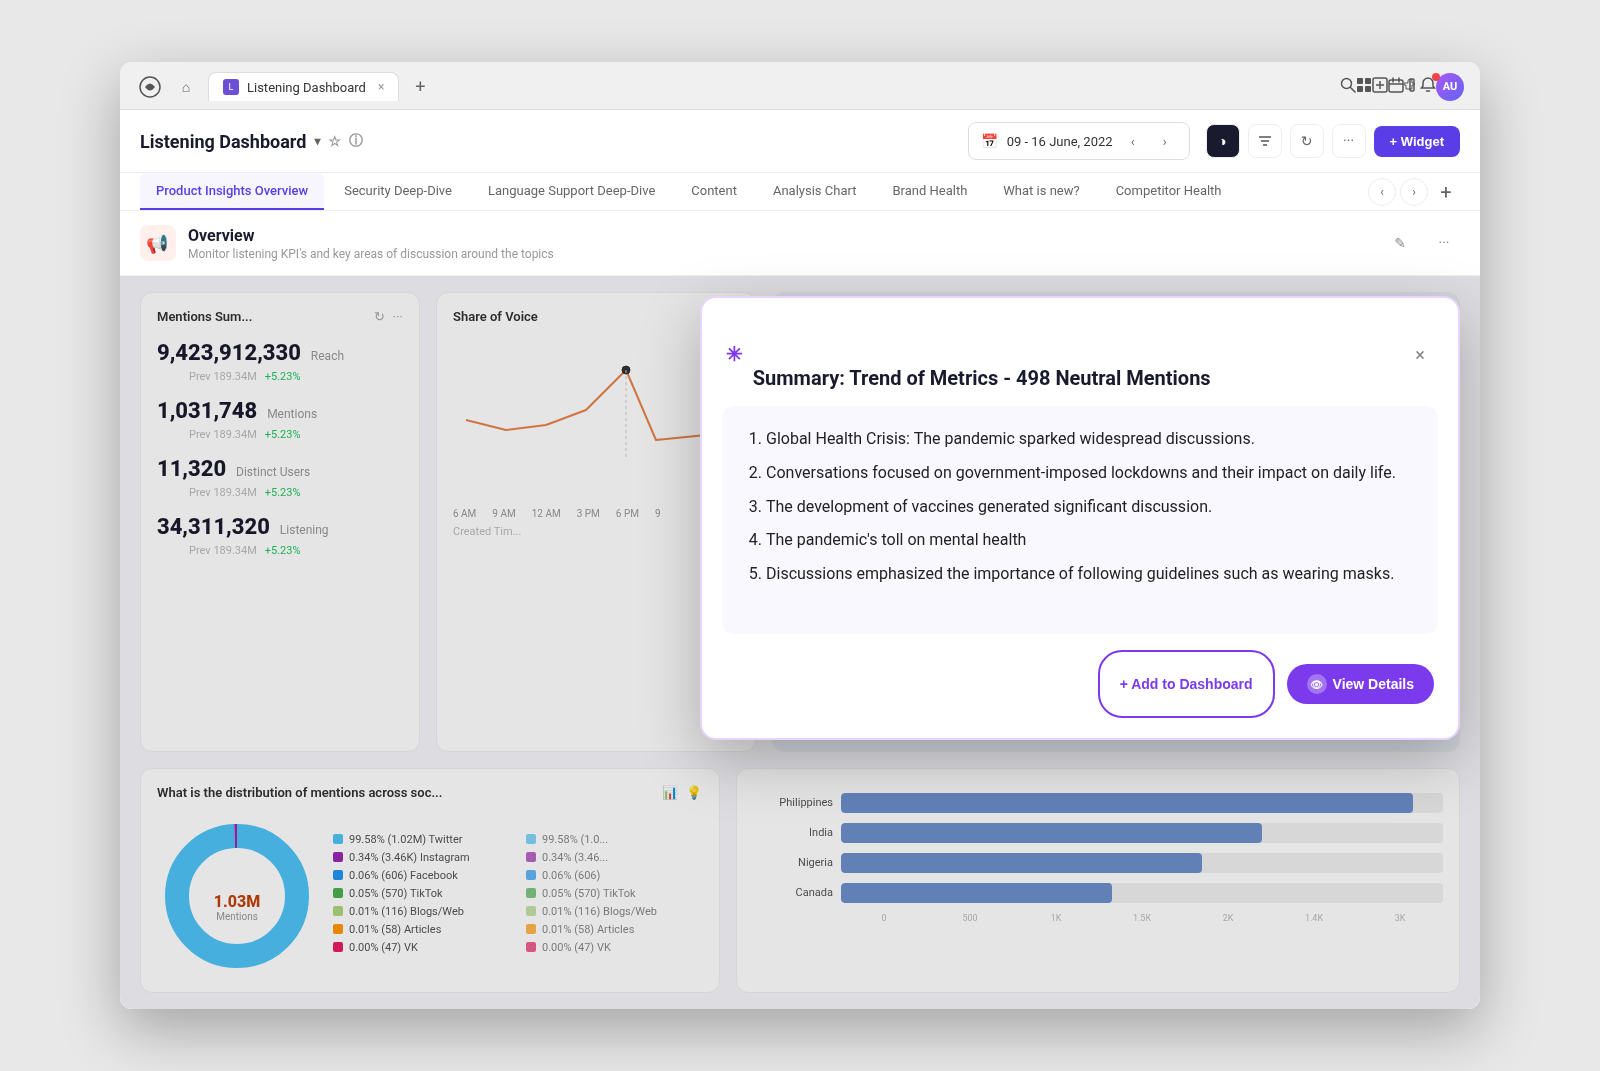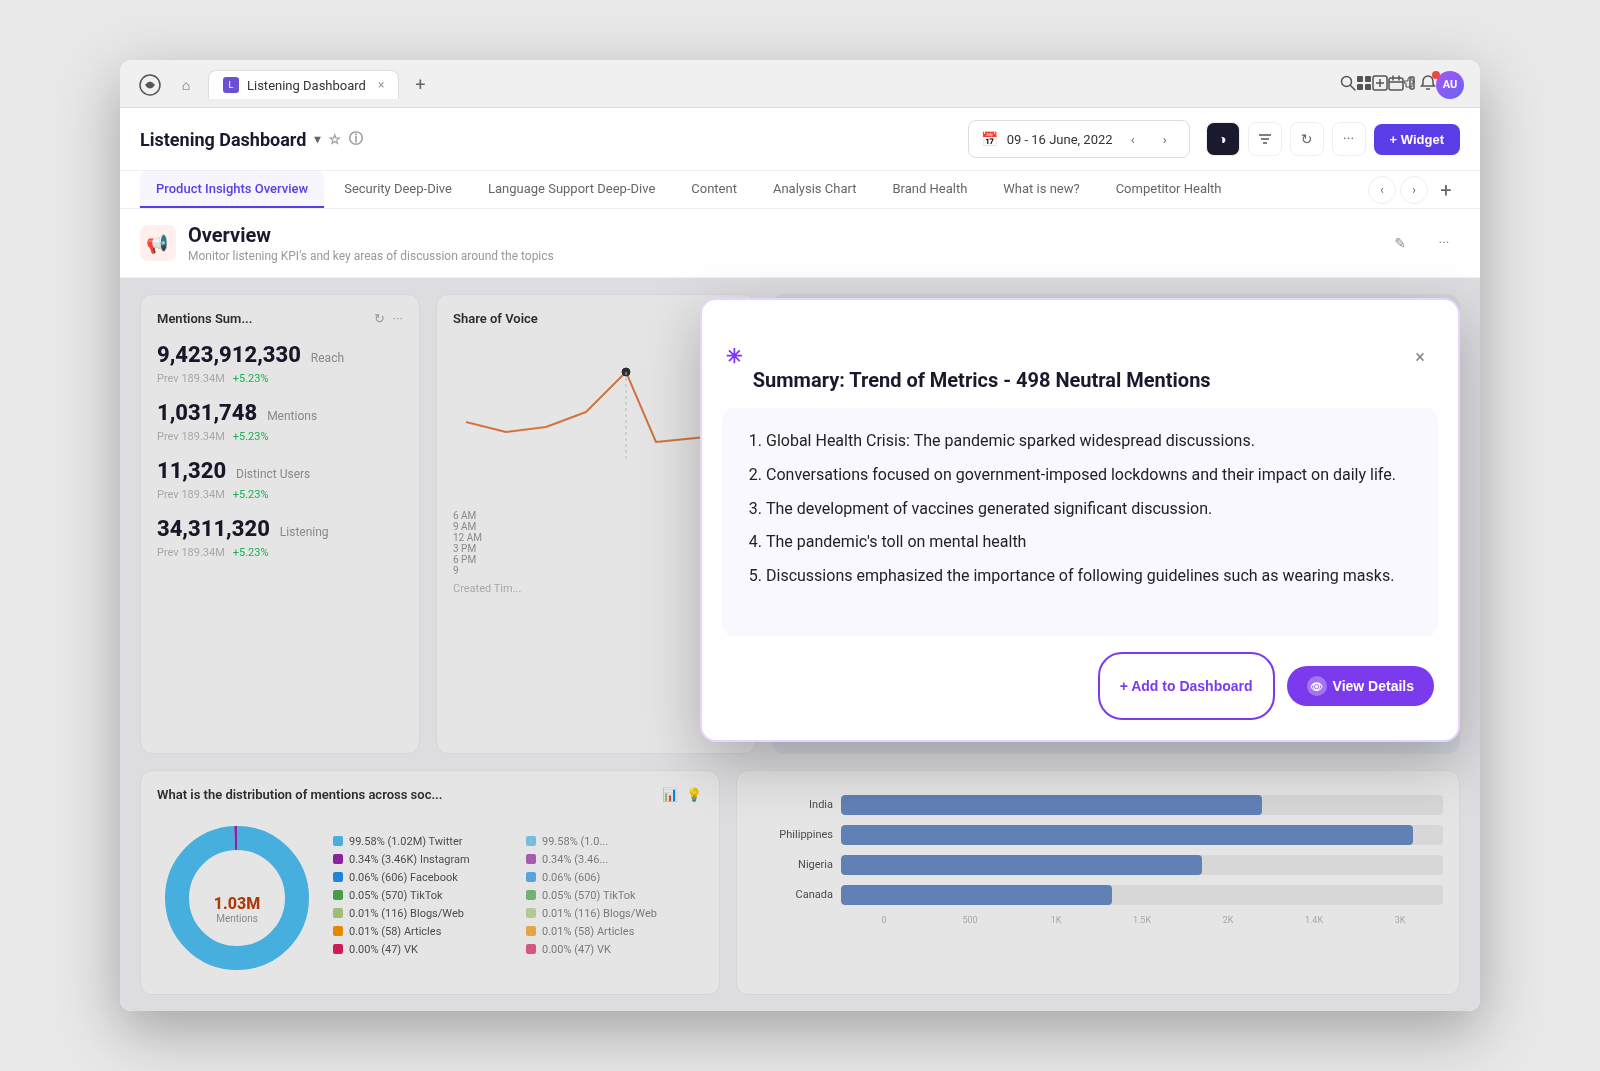--- a/index.html
+++ b/index.html
@@ -305,21 +305,21 @@
       background: #fff0ee;
       border-radius: 8px;
       display: flex;
       align-items: center;
       justify-content: center;
       margin-right: 12px;
       font-size: 18px;
     }
 
     .section-title {
-      font-size: 20px;
+      font-size: 16px;
       font-weight: 700;
       color: #1a1a2e;
     }
 
     .section-subtitle {
       font-size: 12px;
       color: #999;
       margin-top: 2px;
     }
 
@@ -402,20 +402,21 @@
 
     .metric-label {
       font-size: 12px;
       color: #999;
       margin-left: 6px;
     }
 
     .metric-prev {
       font-size: 11px;
       color: #bbb;
+      margin-left: 32px;
     }
 
     .metric-change {
       font-size: 11px;
       color: #22c55e;
       margin-left: 4px;
     }
 
     
     .voice-card {
@@ -424,24 +425,24 @@
     }
 
     .chart-area {
       height: 160px;
       position: relative;
       overflow: hidden;
     }
 
     .chart-labels {
       display: flex;
+      gap: 16px;
       font-size: 10px;
       color: #999;
       margin-top: 8px;
-      flex-direction: column;
     }
 
     
     .map-card {
       flex: 1;
       min-height: 200px;
       display: flex;
       align-items: center;
       justify-content: center;
       color: #ccc;
@@ -996,29 +997,29 @@
                 <div class="legend-dot" style="background:#e91e63"></div>
                 <span>0.00% (47) VK</span>
               </div>
             </div>
           </div>
         </div>
 
         <div class="card bar-card">
           <div class="bar-chart">
             <div class="bar-row">
+              <div class="bar-label">Philippines</div>
+              <div class="bar-track">
+                <div class="bar-fill" style="width:95%"></div>
+              </div>
+            </div>
+            <div class="bar-row">
               <div class="bar-label">India</div>
               <div class="bar-track">
                 <div class="bar-fill" style="width:70%"></div>
-              </div>
-            </div>
-            <div class="bar-row">
-              <div class="bar-label">Philippines</div>
-              <div class="bar-track">
-                <div class="bar-fill" style="width:95%"></div>
               </div>
             </div>
             <div class="bar-row">
               <div class="bar-label">Nigeria</div>
               <div class="bar-track">
                 <div class="bar-fill" style="width:60%"></div>
               </div>
             </div>
             <div class="bar-row">
               <div class="bar-label">Canada</div>

